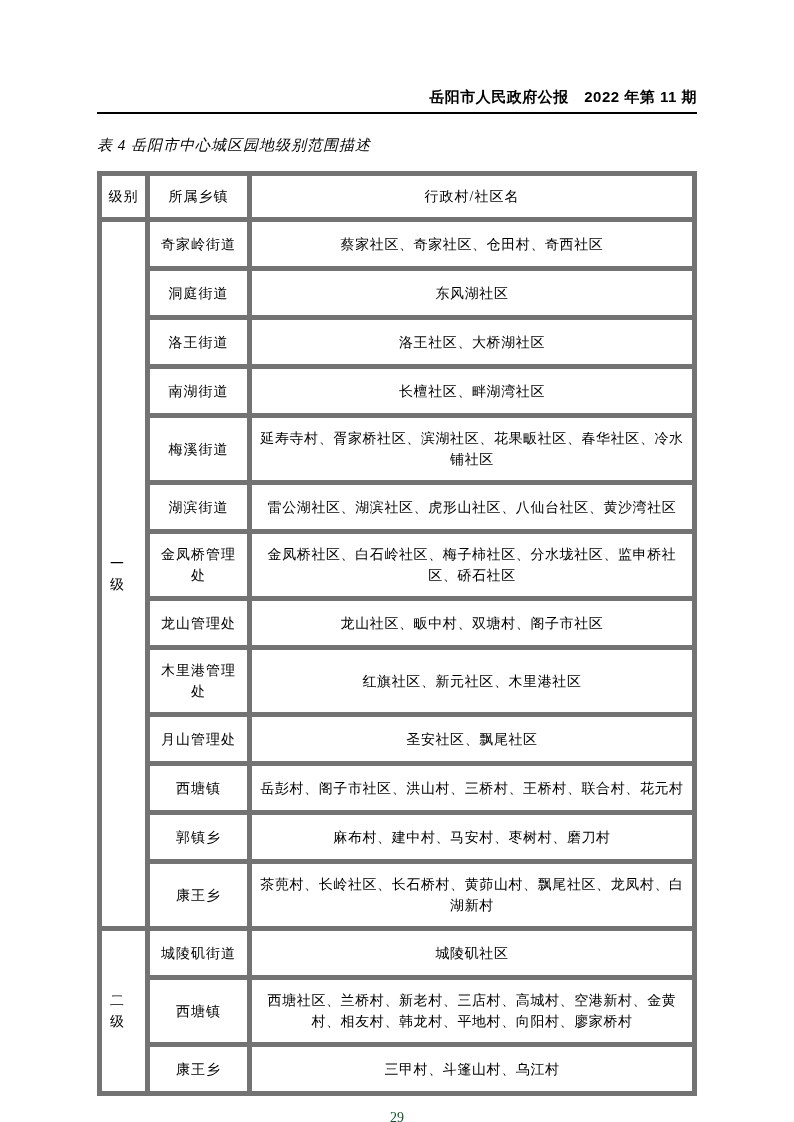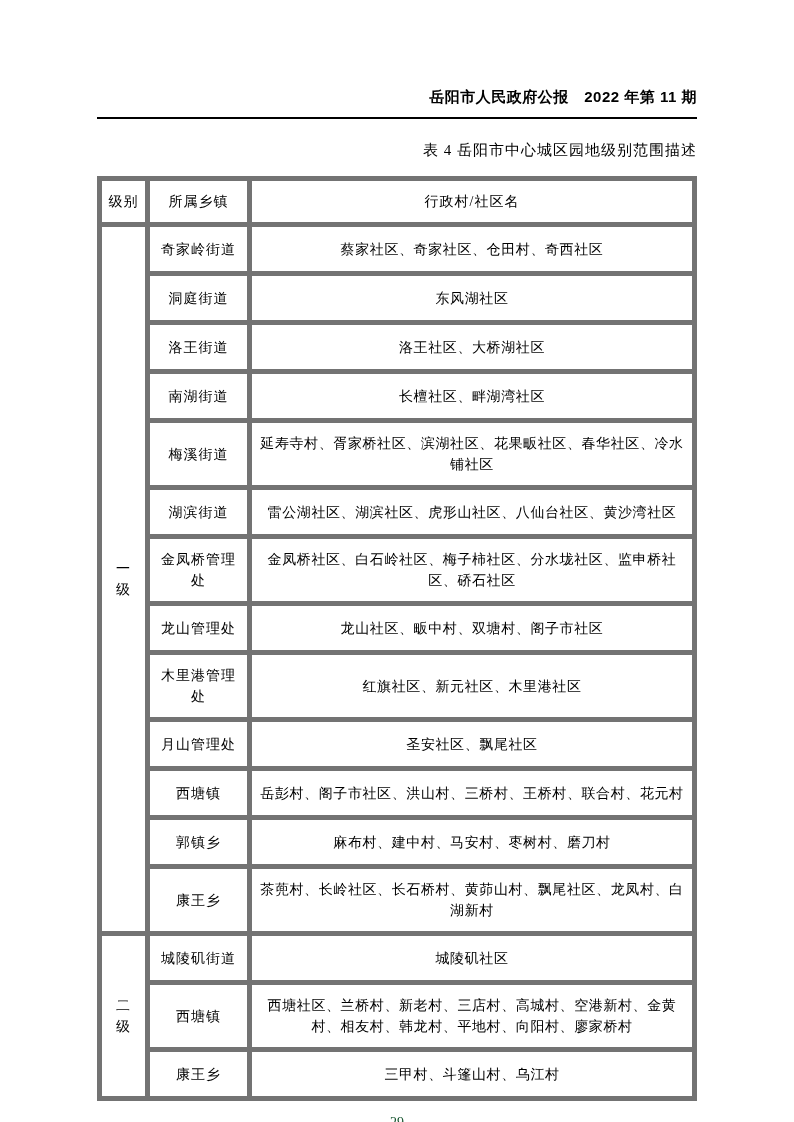--- a/index.html
+++ b/index.html
@@ -14,30 +14,31 @@
     width: 794px; height: 1122px;
     padding: 88px 97px 0 97px;
   }
   .masthead {
     text-align: right;
     font-family: "Liberation Sans", sans-serif;
     font-weight: 700;
     font-size: 15px;
     letter-spacing: 0.5px;
     color: #000;
-    padding-bottom: 10px;
+    padding-bottom: 5px;
     border-bottom: 2px solid #000;
   }
   .table-title {
-    text-align: right;
+    text-align: left;
     font-size: 15px;
     letter-spacing: 1px;
     margin-top: 22px;
     margin-bottom: 16px;
     color: #000;
+    font-style: italic;
   }
   table.grade-table {
     width: 100%;
     border-collapse: collapse;
     table-layout: fixed;
   }
   .grade-table th, .grade-table td {
     border: 5px solid #737373;
     font-size: 14px;
     line-height: 21px;
@@ -51,21 +52,21 @@
     vertical-align: middle;
     letter-spacing: 1px;
   }
   .grade-table td {
     height: 24px;
     padding: 10px 8px;
     vertical-align: middle;
   }
   .col-level   { width: 48px; }
   .col-town    { width: 102px; }
-  .cell-level  { text-align: center; letter-spacing: 1px; }
+  .cell-level  { letter-spacing: 1px; }
   .cell-town   { text-align: center; letter-spacing: 1px; }
   .cell-vill   { text-align: center; padding-left: 11px; letter-spacing: 0.6px; }
   .footnote {
     margin-top: 7px;
     font-size: 14.5px;
     line-height: 22px;
     text-align: justify;
     letter-spacing: 0.3px;
     color: #000;
   }

